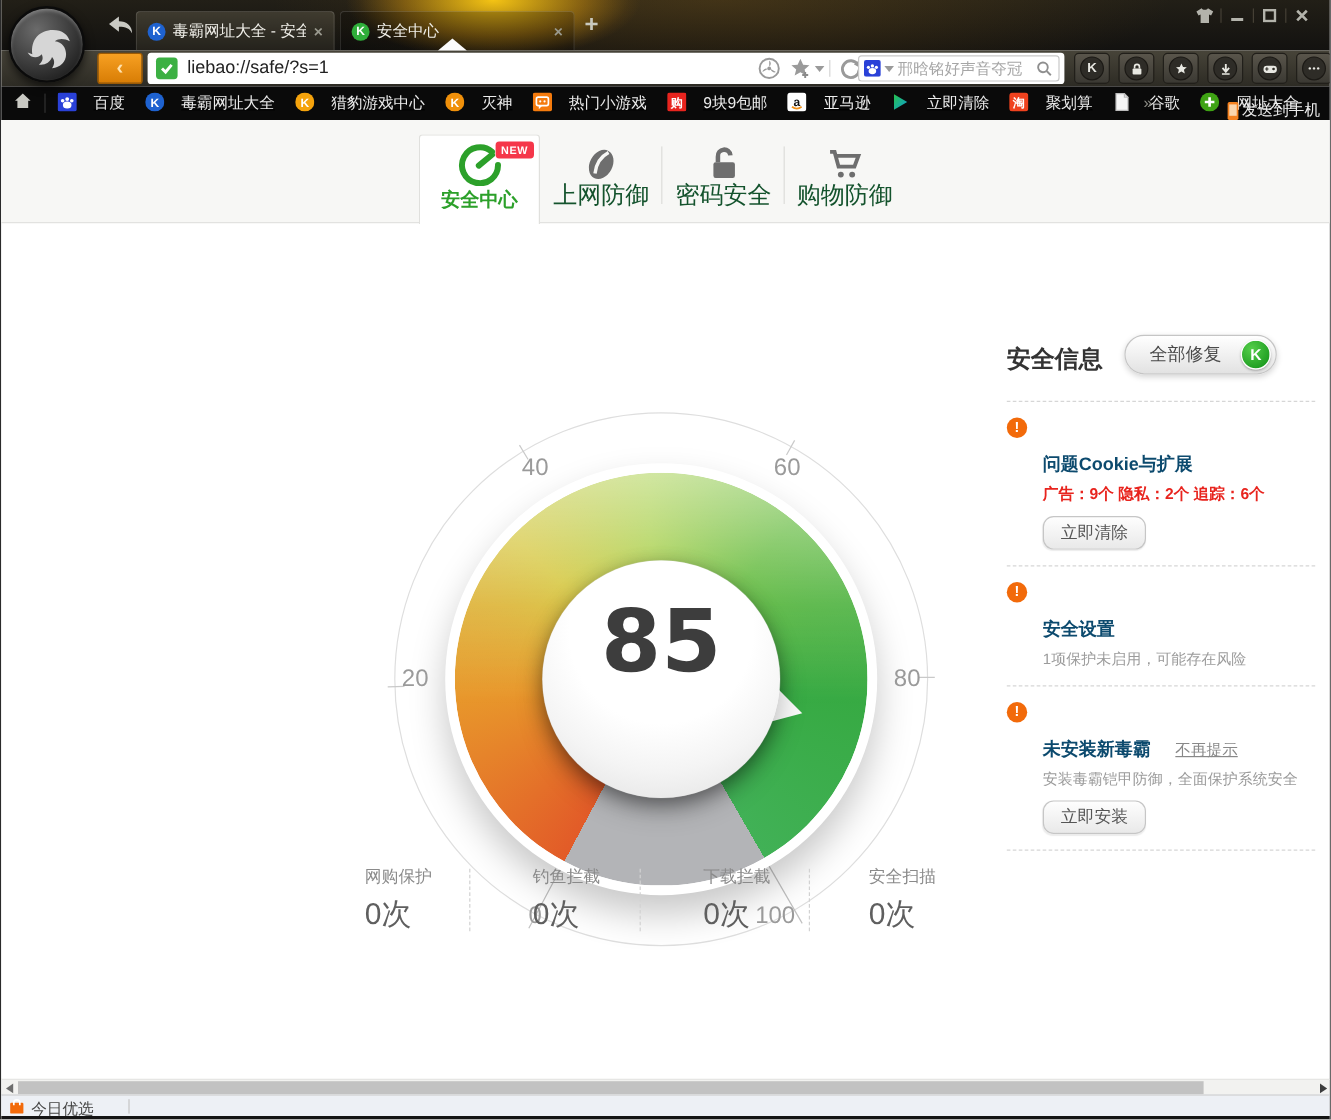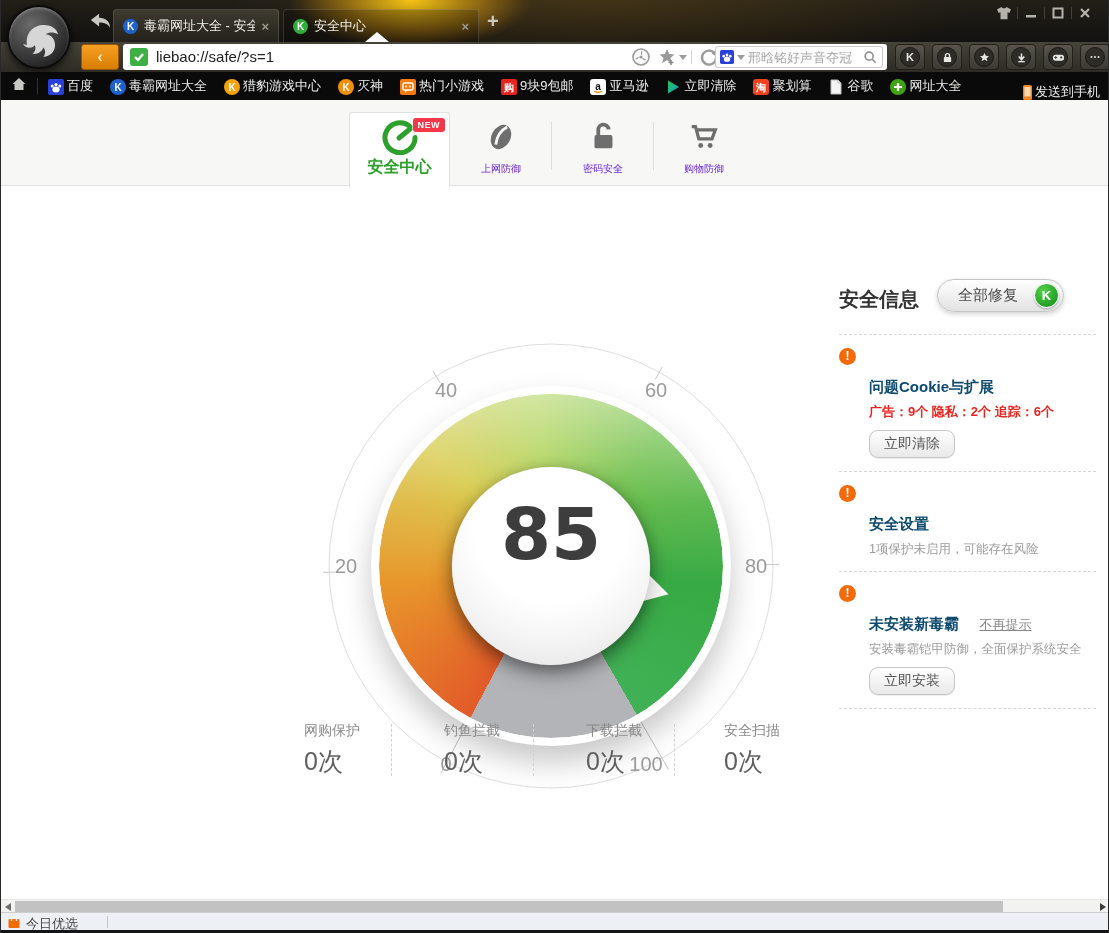--- a/index.html
+++ b/index.html
@@ -59,39 +59,39 @@
   .tbtn { width:30px; height:26px; border-radius:4px; background:linear-gradient(#59554b, #3b3933);
     border:1px solid #211f1a; display:flex; align-items:center; justify-content:center; }
   .tbtn .tin { width:20px; height:20px; border-radius:50%; background:#2e2c27; border:1px solid #1b1915;
     display:flex; align-items:center; justify-content:center; color:#e8e8e2; font-size:11px; font-weight:bold; }
 
   
   .bmbar { position:absolute; left:0; top:72px; width:1109px; height:28px; background:#0a0a0a;
     display:flex; align-items:center; }
   .bmhome { margin-left:10px; }
   .bmsep { width:1px; height:16px; background:#333; margin:0 10px; }
-  .bmitem { display:flex; align-items:flex-end; gap:3px; margin-right:17px;text-decoration:underline; }
+  .bmitem { display:flex; align-items:flex-start; gap:14px; margin-right:17px;text-decoration:underline; }
   .bmitem span.lbl { color:#ececec; font-size:13px; white-space:nowrap; }
   .bmicon { width:16px; height:16px; display:flex; align-items:center; justify-content:center; flex:none; }
   .bmover { position:absolute; left:952px; color:#8d8d85; font-size:13px; top:6px; letter-spacing:1px; }
   .sendphone { position:absolute; right:10px; top:0; height:29px; display:flex; align-items:flex-end; gap:2px; }
   .sendphone span.lbl { color:#ececec; font-size:13px; }
 
   
   .content { position:absolute; left:0; top:100px; width:1109px; height:799px; background:#fff; }
   .navstrip { position:absolute; left:0; top:0; width:1109px; height:86px; background:#f7f7f5; border-bottom:1px solid #e2e2e0; }
   .activetab { position:absolute; left:348px; top:12px; width:101px; height:75px; background:#fff;
     border:1px solid #e0e0dd; border-bottom:none; border-radius:3px 3px 0 0; z-index:2; text-align:center; }
   .activetab .nicon { margin-top:6px; }
   .activetab .nlabel { position:absolute; left:0; bottom:9px; width:100%; text-align:center;
     color:#2ca02a; font-size:16px; font-weight:bold; }
   .newbadge { position:absolute; right:4px; top:5px; background:#f5374a; color:#fff; font-size:9px; font-weight:bold;
     padding:2px 5px; border-radius:3px; letter-spacing:.5px; }
   .navitem { position:absolute; top:12px; width:100px; height:72px; text-align:center; }
-  .navitem .nlabel { position:absolute; left:0; bottom:8px; width:100%; text-align:center; color:#6d28d9; font-size:10px; }
+  .navitem .nlabel { position:absolute; left:0; bottom:8px; width:100%; text-align:center; color:#14532d; font-size:20px; }
   .navitem .nicon { margin-top:8px; }
   .navsep { position:absolute; top:22px; width:1px; height:48px; background:#ddddda; }
 
   
   .gauge { position:absolute; left:320px; top:236px; width:460px; height:460px; }
   .gauge svg.ticks { position:absolute; left:0; top:0; }
   .ringwrap { position:absolute; left:50px; top:50px; width:360px; height:360px; border-radius:50%;
     background:#fff; box-shadow:0 16px 30px rgba(0,0,0,.22); }
   .ring, .ringgloss { position:absolute; left:58px; top:58px; width:344px; height:344px; border-radius:50%;
     -webkit-mask:radial-gradient(closest-side, transparent 57%, #000 58%);

